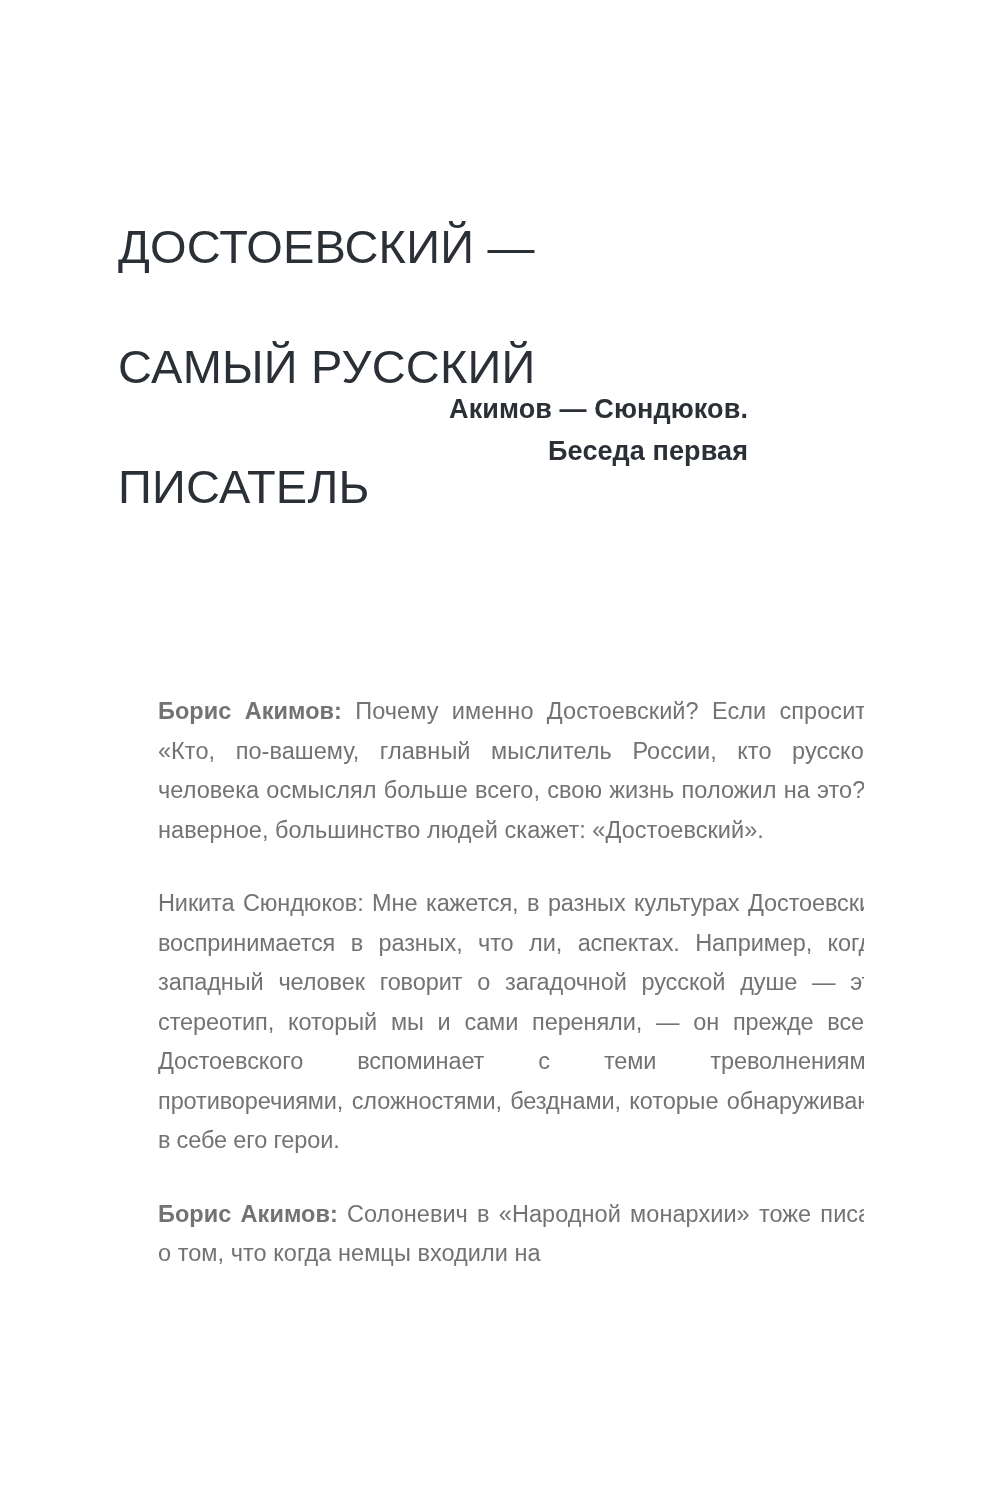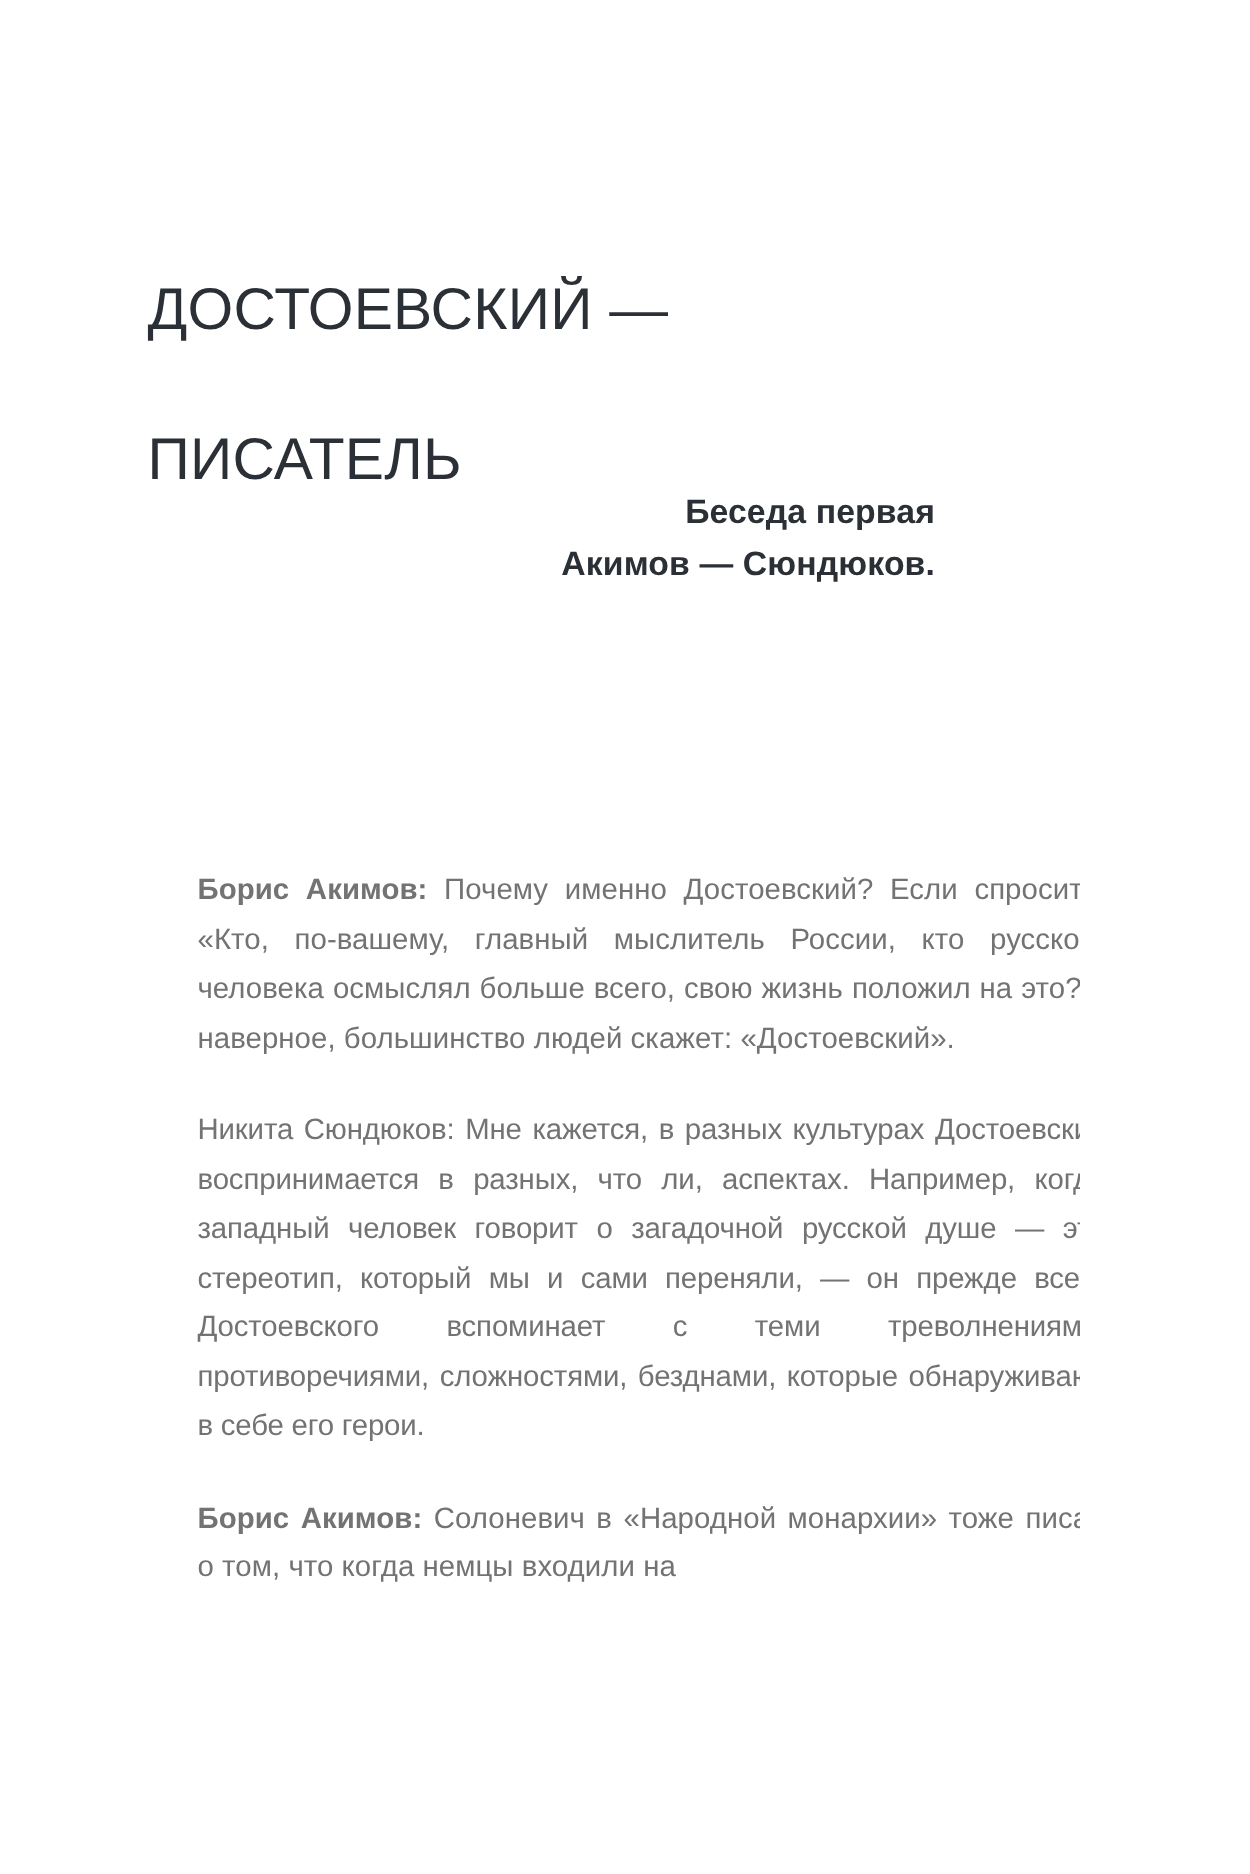--- a/index.html
+++ b/index.html
@@ -104,26 +104,27 @@
     margin-top: 32px;
   }
 </style>
 </head>
 <body>
 
 <div class="page">
 
   <h1 class="chapter-title">
     <span class="tline">ДОСТОЕВСКИЙ —</span>
+    <span class="tline">САМЫЙ РУССКИЙ</span>
     <span class="tline">ПИСАТЕЛЬ</span>
   </h1>
 
   <div class="chapter-subtitle">
+    <span class="sline">Акимов — Сюндюков.</span>
     <span class="sline">Беседа первая</span>
-    <span class="sline">Акимов — Сюндюков.</span>
   </div>
 
   <div class="body-column">
 
     <p class="para regular"><span class="speaker">Борис Акимов:</span><span> Почему именно Достоевский? Если спросить: «Кто, по-вашему, главный мыслитель России, кто русского человека осмыслял больше всего, свою жизнь положил на это?», наверное, большинство людей скажет: «Достоевский».</span></p>
 
     <p class="para allbold"><span>Никита Сюндюков: Мне кажется, в разных культурах Достоевский воспринимается в разных, что ли, аспектах. Например, когда западный человек говорит о загадочной русской душе — это стереотип, который мы и сами переняли, — он прежде всего Достоевского вспоминает с теми треволнениями, противоречиями, сложностями, безднами, которые обнаруживают в себе его герои.</span></p>
 
     <p class="para regular truncated"><span class="speaker">Борис Акимов:</span><span> Солоневич в «Народной монархии» тоже писал о том, что когда немцы входили на</span></p>
 

